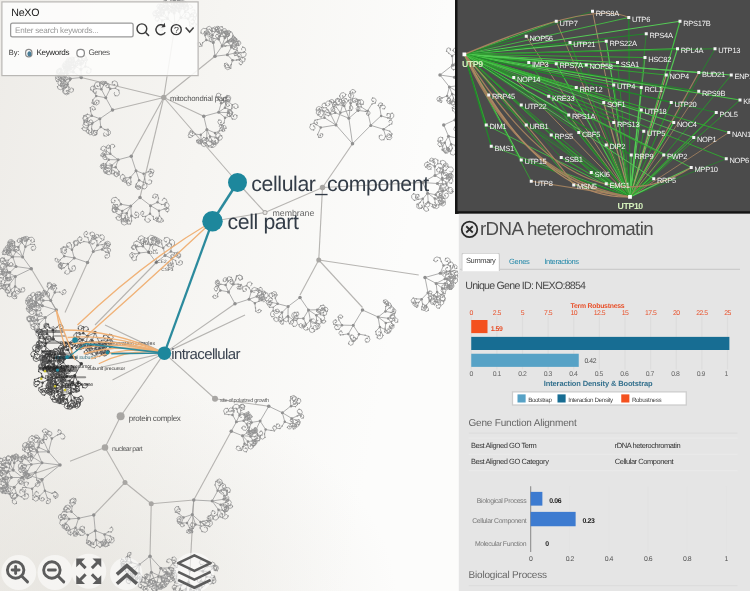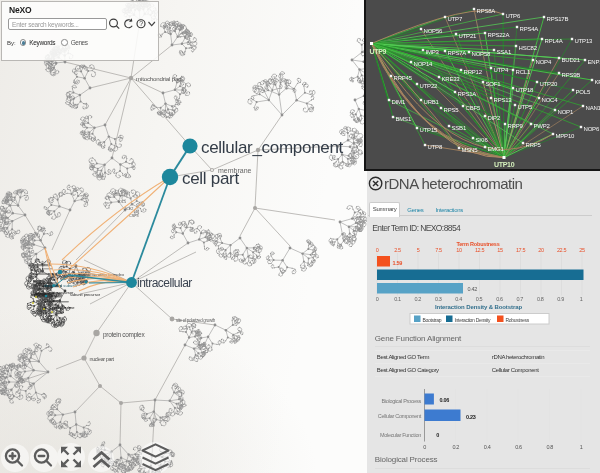--- a/index.html
+++ b/index.html
@@ -3,21 +3,21 @@
 *{margin:0;padding:0;box-sizing:border-box}
 body{width:600px;height:473px;overflow:hidden;position:relative;font-family:"Liberation Sans",sans-serif;background:#fff}
 #canvas{position:absolute;left:0;top:0;width:367px;height:473px;overflow:hidden;
  background:radial-gradient(ellipse 420px 300px at 18% 102%, rgba(219,216,209,0.5) 0%, rgba(219,216,209,0) 60%),linear-gradient(100deg, #eeece8 0%, #f6f5f2 40%, #fcfcfb 80%)}
 #net{position:absolute;left:364px;top:0;width:236px;height:171px;background:#4b4b4b;
  border-left:2px solid #151515;border-bottom:2px solid #151515}
 #net svg{left:-2px!important}
 #panel{position:absolute;left:367px;top:171px;width:233px;height:302px;background:#e5e5e5}
 #search{position:absolute;left:1px;top:1px;width:158px;height:60px;background:rgba(253,253,252,0.88);
  border:1px solid #b9b7b4}
-#nexo{position:absolute;left:7px;top:3px;font-size:8.5px;font-weight:bold;color:#1a1a1a;letter-spacing:-0.2px}
+#nexo{position:absolute;left:7px;top:3px;font-size:8.5px;font-weight:normal;color:#1a1a1a;letter-spacing:-0.2px}
 #search input{position:absolute;left:6px;top:16px;width:99px;height:12px;border:1px solid #999;
  border-radius:2px;font-size:6.5px;letter-spacing:-0.2px;padding-left:3px;color:#333;font-family:"Liberation Sans",sans-serif}
 #search input::placeholder{color:#999}
 #srow{position:absolute;left:5px;top:37px;font-size:6.5px;color:#333;display:flex;align-items:center}
 #by{font-size:6px;margin-right:4px}
 .radio{width:6.5px;height:6.5px;border-radius:50%;border:1px solid #8a8a8a;background:#fff;display:inline-block;margin-right:3px;position:relative}
 .radio.sel::after{content:"";position:absolute;left:1px;top:1px;width:3.5px;height:3.5px;border-radius:50%;background:#4a7d96}
 .rlab{margin-right:6px;color:#222;letter-spacing:-0.3px}
 #ptitle{position:absolute;left:17px;top:4px;font-size:15px;color:#4d4d4d;letter-spacing:-0.5px}
 #tabbar{position:absolute;left:1px;top:31.2px;width:224px;height:13.5px;border-bottom:1px solid #ccc}
@@ -1000,21 +1000,21 @@
 <div id="panel">
 <svg width="16" height="16" viewBox="0 0 16 16" style="position:absolute;left:1.2px;top:5px">
 <circle cx="7.6" cy="7.5" r="6.2" fill="none" stroke="#2b2b2b" stroke-width="1.4"></circle>
 <path d="M5 5 L10.2 10 M10.2 5 L5 10" stroke="#2b2b2b" stroke-width="1.4"></path>
 </svg>
 <div id="ptitle">rDNA heterochromatin</div>
 <div id="tabbar"></div>
 <div class="tababs" id="tabactive">Summary</div>
 <span class="tlink" style="left:40.3px">Genes</span>
 <span class="tlink" style="left:68.5px">Interactions</span>
-<div id="uid">Enter Term ID: NEXO:8854</div>
+<div id="uid">Unique Gene ID: NEXO:8854</div>
 <svg width="233" height="302" viewBox="0 0 233 302" font-family="Liberation Sans, sans-serif" style="position:absolute;left:0;top:0">
       <line x1="10.0" y1="82" x2="10.0" y2="124.5" stroke="#ddd" stroke-width="1"></line>
       <text x="10.0" y="81" font-size="5.5" letter-spacing="-0.4" fill="#e8502a" text-anchor="middle">0</text>
       <line x1="30.5" y1="82" x2="30.5" y2="124.5" stroke="#ddd" stroke-width="1"></line>
       <text x="30.5" y="81" font-size="5.5" letter-spacing="-0.4" fill="#e8502a" text-anchor="middle">2.5</text>
       <line x1="51.0" y1="82" x2="51.0" y2="124.5" stroke="#ddd" stroke-width="1"></line>
       <text x="51.0" y="81" font-size="5.5" letter-spacing="-0.4" fill="#e8502a" text-anchor="middle">5</text>
       <line x1="71.5" y1="82" x2="71.5" y2="124.5" stroke="#ddd" stroke-width="1"></line>
       <text x="71.5" y="81" font-size="5.5" letter-spacing="-0.4" fill="#e8502a" text-anchor="middle">7.5</text>
       <line x1="92.0" y1="82" x2="92.0" y2="124.5" stroke="#ddd" stroke-width="1"></line>

